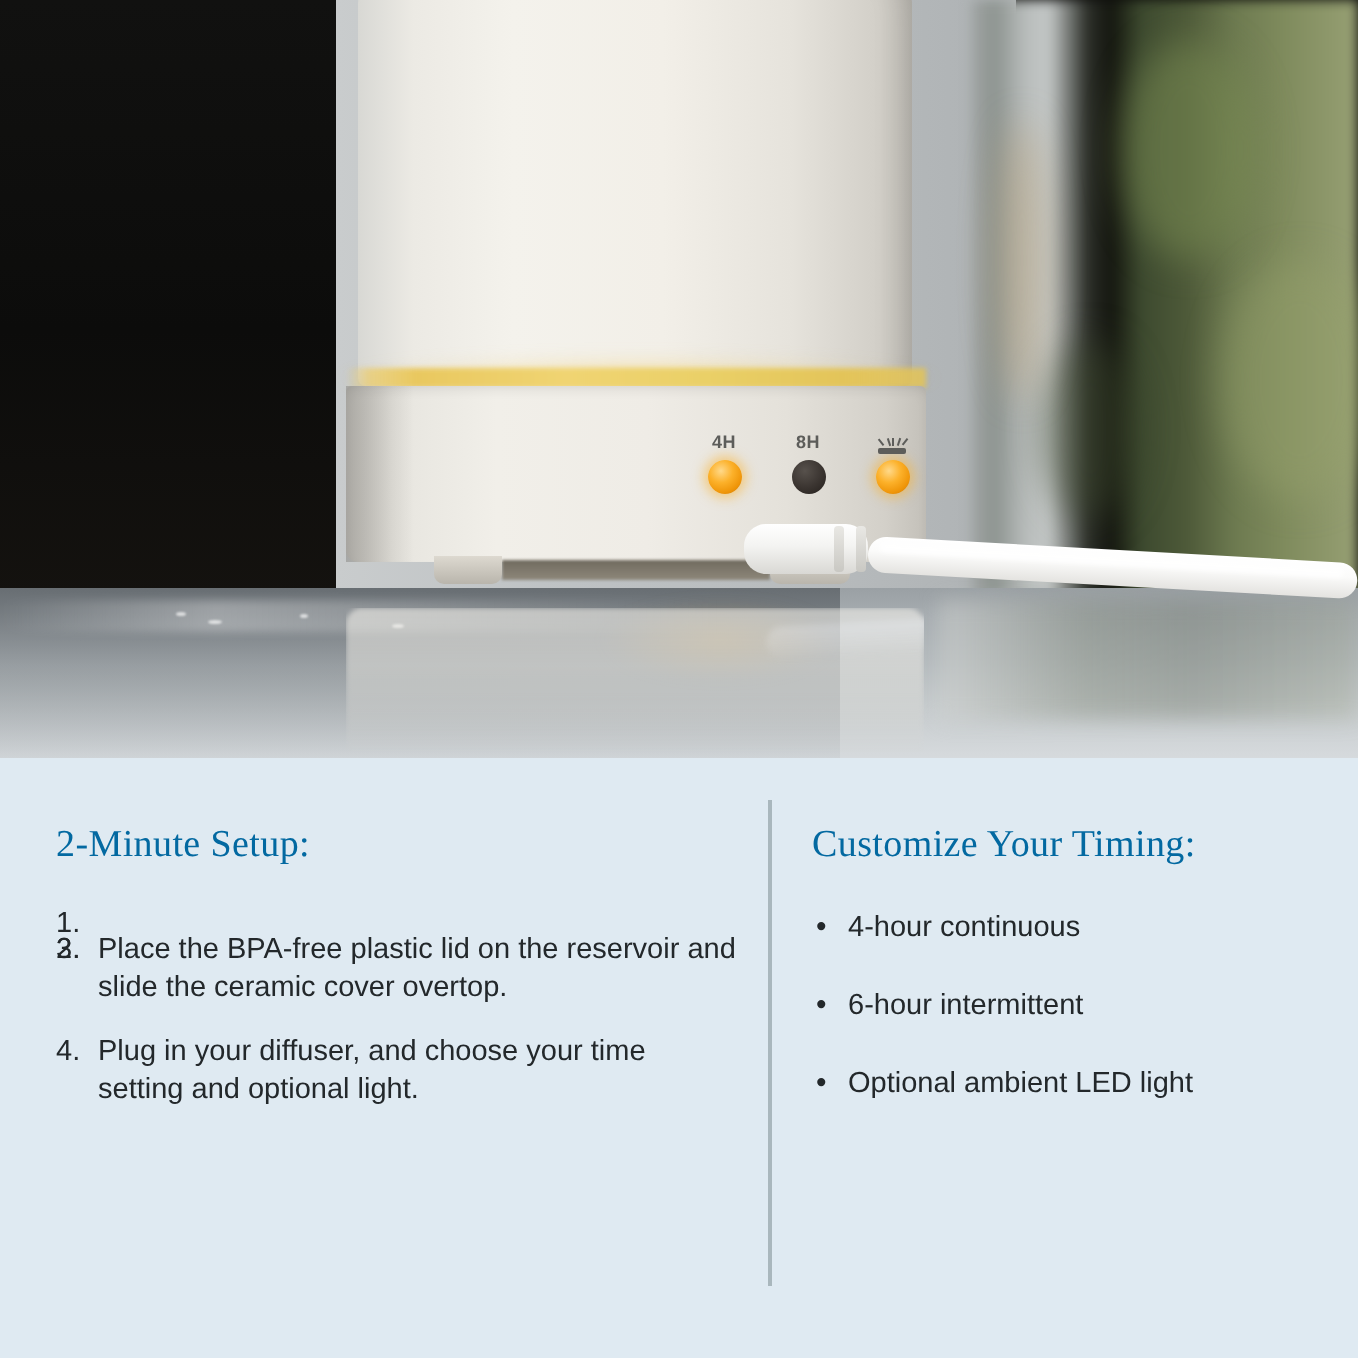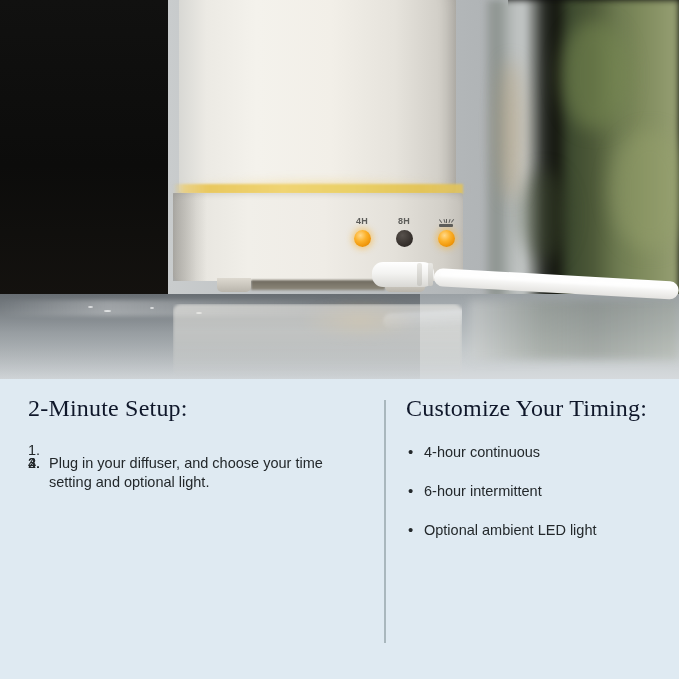--- a/index.html
+++ b/index.html
@@ -328,25 +328,25 @@
   }
   .col {
     position: absolute;
     top: 0;
   }
   .col-left  { left: 28px; width: 340px; }
   .col-right { left: 406px; width: 250px; }
 
   .col-heading {
     font-family: "Liberation Serif", serif;
-    font-size: 24px;
+    font-size: 19px;
     font-weight: normal;
-    color: #0f172a;
+    color: #0369a1;
     margin: 0;
-    padding-top: 16px;
+    padding-top: 33px;
     letter-spacing: .2px;
   }
 
   .steps {
     list-style: none;
     margin: 0;
     padding: 0;
     padding-top: 19px;
   }
   .steps li {
@@ -482,20 +482,21 @@
       <h2 class="col-heading">2-Minute Setup:</h2>
       <ol class="steps">
         <li>
           <span class="num">1.</span>
         </li>
         <li>
           <span class="num">2.</span>
         </li>
         <li>
           <span class="num">3.</span>
+          <span>Place the BPA-free plastic lid on the reservoir and slide the ceramic cover overtop.</span>
         </li>
         <li>
           <span class="num">4.</span>
           <span>Plug in your diffuser, and choose your time setting and optional light.</span>
         </li>
       </ol>
     </div>
 
     <div class="col col-right">
       <h2 class="col-heading">Customize Your Timing:</h2>

